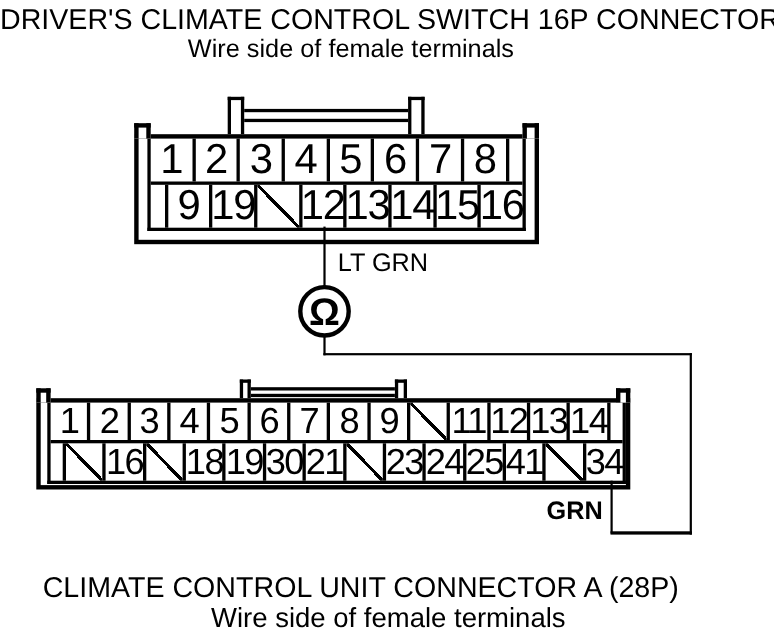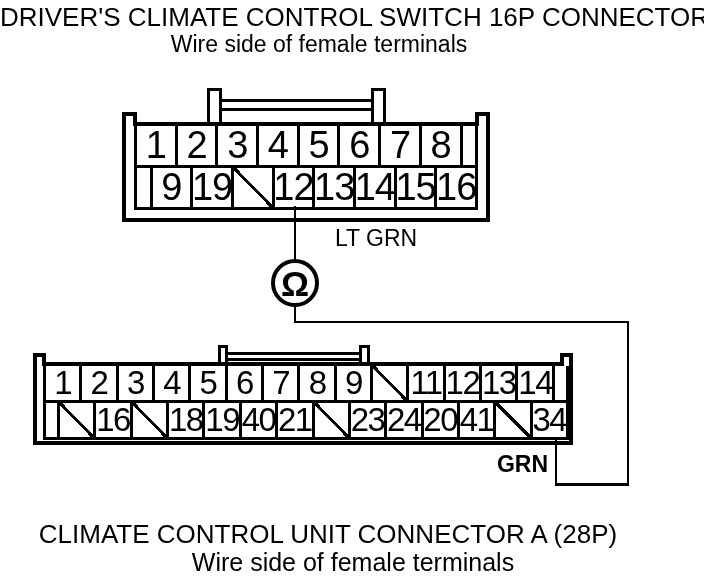--- a/index.html
+++ b/index.html
@@ -117,21 +117,21 @@
     display: flex;
     align-items: center;
     justify-content: center;
     font-size: 35px;
     font-weight: bold;
     line-height: 1;
   }
 
   
   .wire-label { font-size: 23px; white-space: nowrap; line-height: 1; }
-  #label-ltgrn { left: 307px; top: 227px; margin-left: 28px; }
+  #label-ltgrn { left: 307px; top: 227px; }
   #label-grn   { left: 486px; top: 453px; width: 62px; text-align: right; font-weight: bold; }
 </style>
 </head>
 <body>
 
 <div id="stage">
 
   <div class="abs title" id="title1">DRIVER'S CLIMATE CONTROL SWITCH 16P CONNECTOR</div>
   <div class="abs subtitle" id="subtitle1">Wire side of female terminals</div>
 
@@ -191,26 +191,26 @@
           <div class="pin">14</div>
           <div class="pin sliver"></div>
         </div>
         <div class="pin-row">
           <div class="pin sliver"></div>
           <div class="pin diag"></div>
           <div class="pin">16</div>
           <div class="pin diag"></div>
           <div class="pin">18</div>
           <div class="pin">19</div>
-          <div class="pin">40</div>
+          <div class="pin">30</div>
           <div class="pin">21</div>
           <div class="pin diag"></div>
           <div class="pin">23</div>
           <div class="pin">24</div>
-          <div class="pin">20</div>
+          <div class="pin">25</div>
           <div class="pin">41</div>
           <div class="pin diag"></div>
           <div class="pin">34</div>
         </div>
       </div>
   </div>
   <div class="abs notch" id="notch-bl"></div>
   <div class="abs notch" id="notch-br"></div>
 
   <div class="abs wire" id="wire-pin12"></div>

